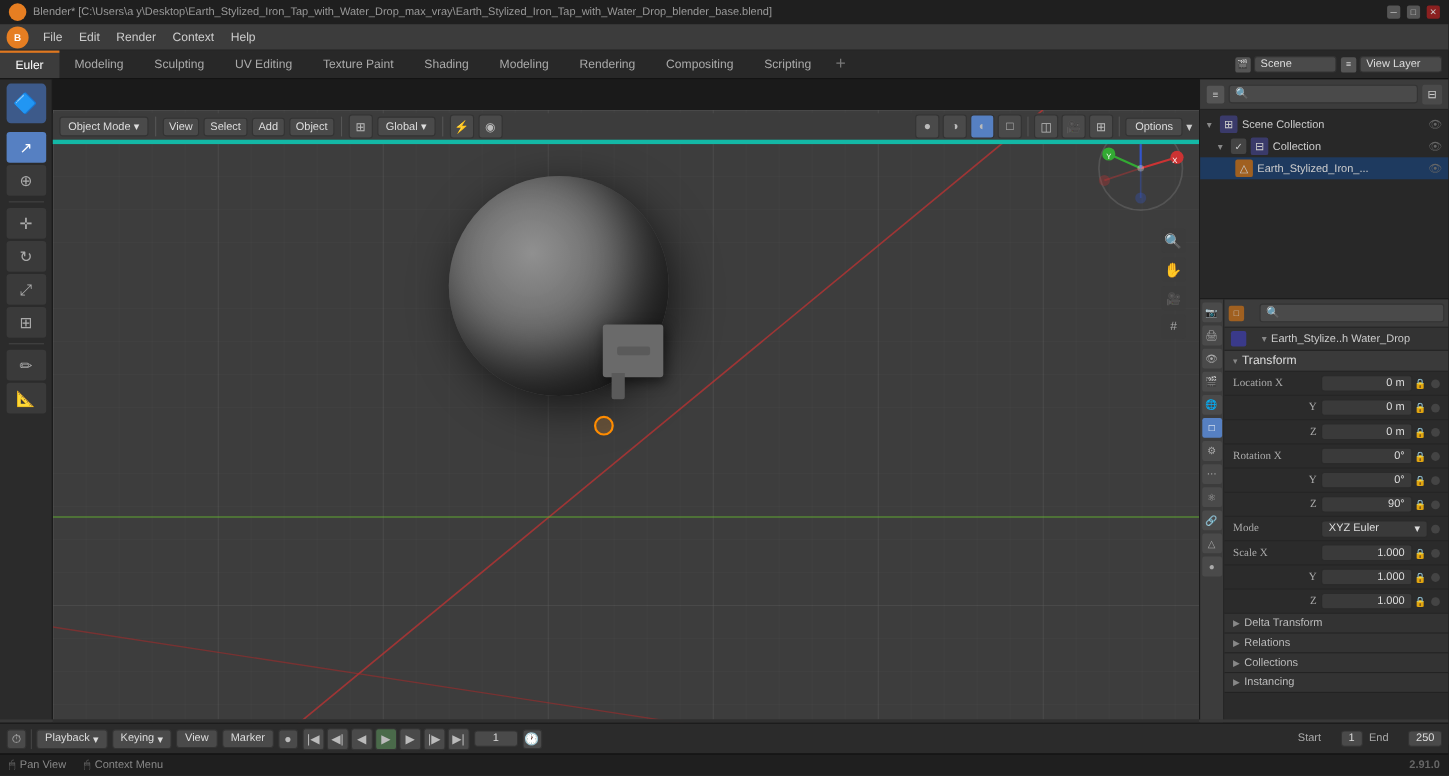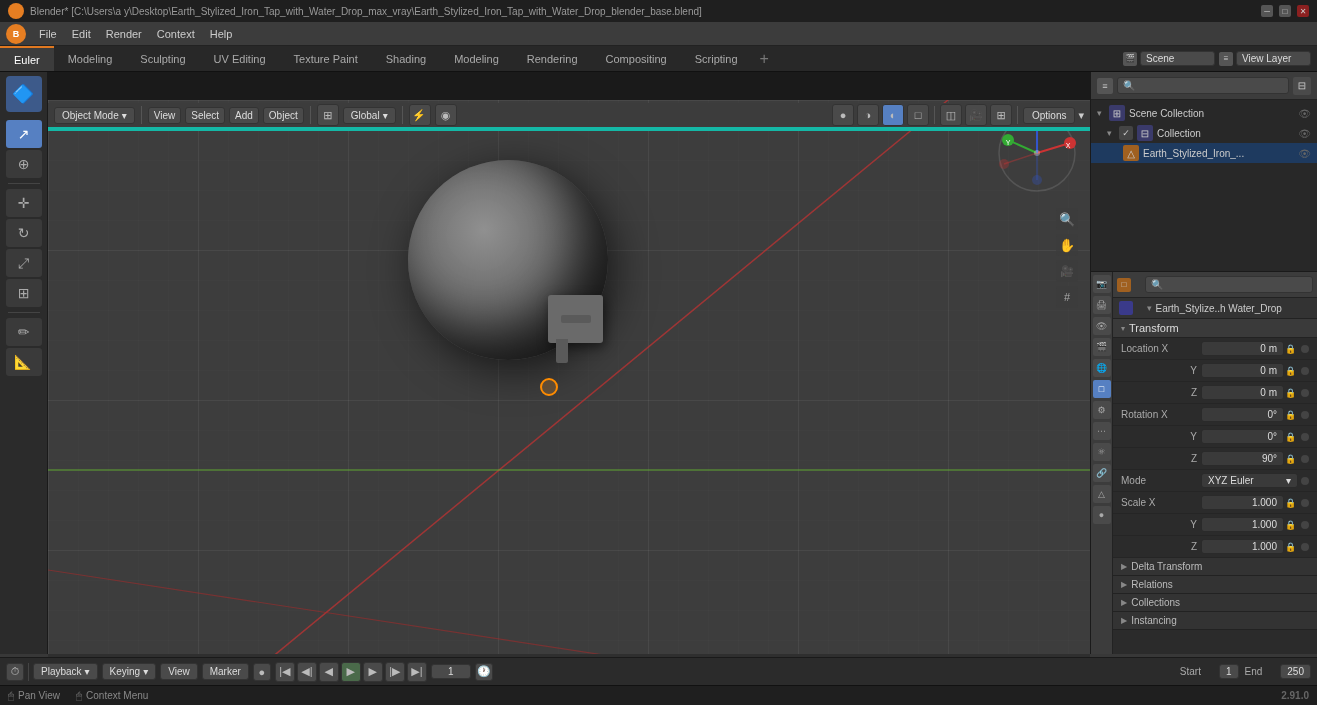--- a/index.html
+++ b/index.html
@@ -516,20 +516,21 @@
       align-items: center;
       padding: 2px 8px;
       height: 22px;
       border-bottom: 1px solid #252525;
     }
     .prop-label {
       font-size: 10px;
       color: #aaa;
       width: 80px;
       flex-shrink: 0;
+      font-family: Liberation Serif, serif;
     }
     .prop-value {
       flex: 1;
       background: #3a3a3a;
       border: 1px solid #2a2a2a;
       border-radius: 3px;
       color: #ddd;
       font-size: 10px;
       padding: 1px 6px;
       text-align: right;

